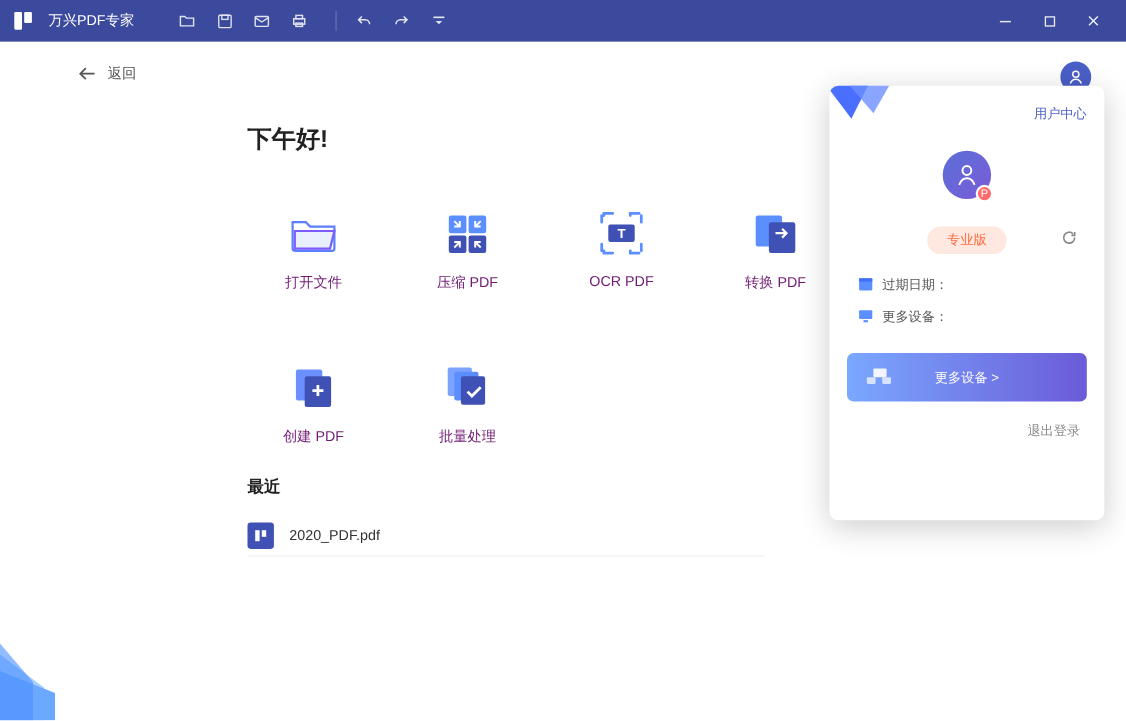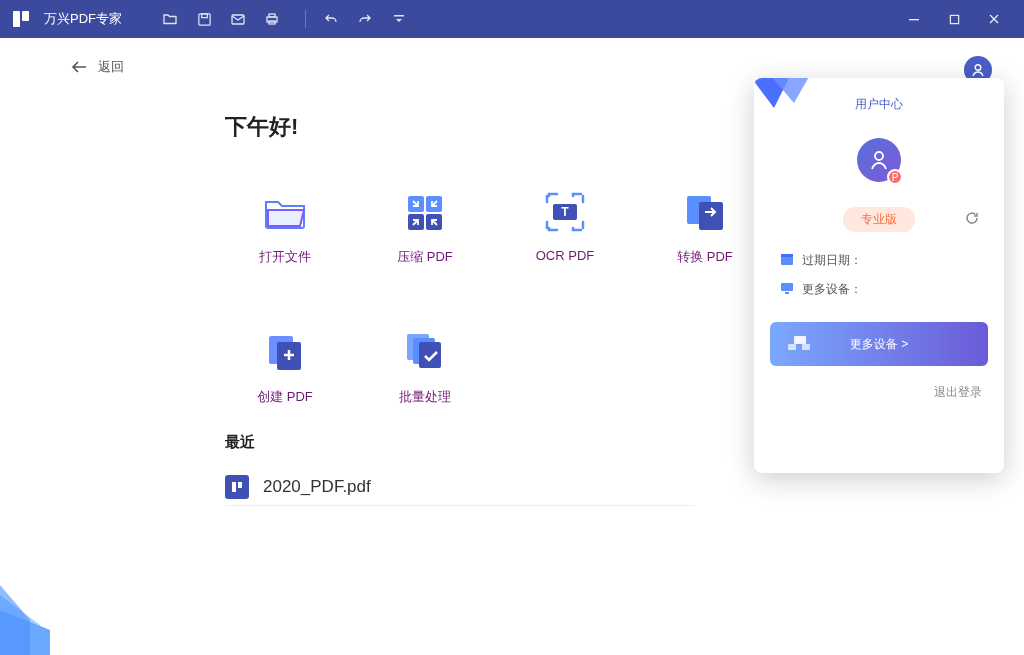--- a/index.html
+++ b/index.html
@@ -24,25 +24,25 @@
 .greeting { position: absolute; top: 74px; left: 225px; font-size: 22px; font-weight: bold; color: #222; }
 
 .actions-grid { position: absolute; top: 150px; left: 215px; width: 560px; display: grid; grid-template-columns: repeat(4, 140px); grid-template-rows: repeat(2, 140px); }
 .action { display: flex; flex-direction: column; align-items: center; justify-content: flex-start; cursor: pointer; }
 .action-icon { width: 48px; height: 48px; display: flex; align-items: center; justify-content: center; margin-bottom: 12px; }
 .action-label { font-size: 13px; color: #701a75; }
 
 .recent-title { position: absolute; top: 395px; left: 225px; font-size: 15px; font-weight: bold; color: #222; }
 .recent-item { position: absolute; top: 430px; left: 225px; width: 470px; height: 38px; display: flex; align-items: center; border-bottom: 1px solid #eee; cursor: pointer; }
 .recent-icon { width: 24px; height: 24px; background: #3f51b5; border-radius: 3px; margin-right: 14px; display: flex; align-items: center; justify-content: center; }
-.recent-name { font-size: 17px; color: #333; }
+.recent-name { font-size: 13px; color: #333; }
 
 .user-panel { position: absolute; top: 40px; right: 20px; width: 250px; height: 395px; background: #fff; border-radius: 8px; box-shadow: 0 6px 28px rgba(0,0,0,0.2); padding: 16px; overflow: hidden; }
 .panel-deco { position: absolute; top: -10px; left: -10px; width: 80px; height: 60px; }
-.panel-head { text-align: center; }
+.panel-head { text-align: right; }
 .panel-head a { font-size: 12px; color: #4a5fc7; cursor: pointer; }
 .avatar-wrap { display: flex; justify-content: center; margin-top: 25px; position: relative; }
 .avatar { width: 44px; height: 44px; border-radius: 50%; background: linear-gradient(135deg, #5b6fd8, #7b5bd8); display: flex; align-items: center; justify-content: center; }
 .avatar-badge { position: absolute; bottom: -3px; left: 50%; margin-left: 8px; width: 16px; height: 16px; border-radius: 50%; background: #ff6b6b; color: #fff; font-size: 10px; display: flex; align-items: center; justify-content: center; border: 2px solid #fff; }
 .pro-row { display: flex; justify-content: center; align-items: center; margin-top: 25px; position: relative; }
 .pro-badge { background: #ffe8e0; color: #ff6b3d; font-size: 12px; padding: 4px 18px; border-radius: 12px; }
 .refresh-icon { position: absolute; right: 8px; cursor: pointer; }
 .info-row { display: flex; margin-top: 20px; font-size: 12px; color: #555; padding-left: 10px; }
 .info-row svg { margin-right: 8px; }
 .more-btn { margin-top: 24px; height: 44px; background: linear-gradient(90deg, #7aa8ff, #6b5bd8); border-radius: 6px; display: flex; align-items: center; justify-content: center; color: #fff; font-size: 12px; cursor: pointer; position: relative; }

